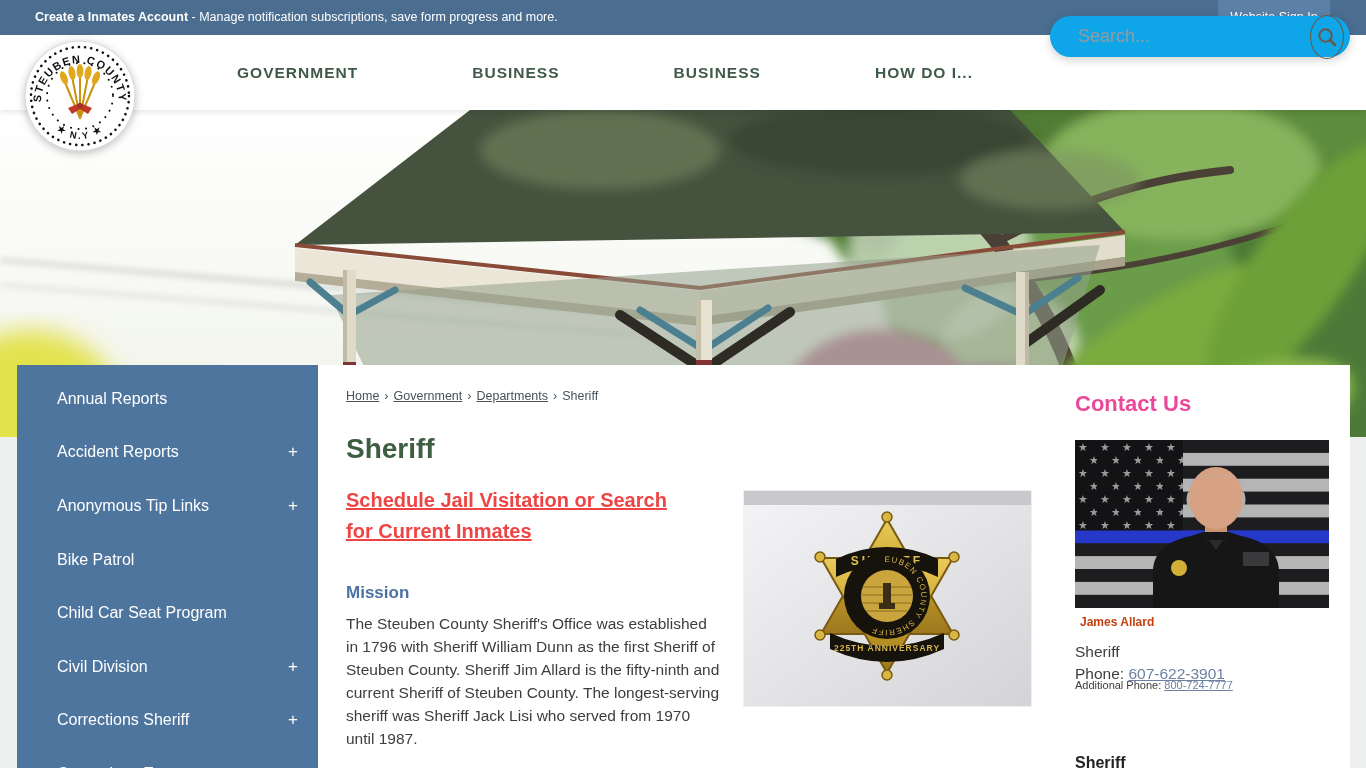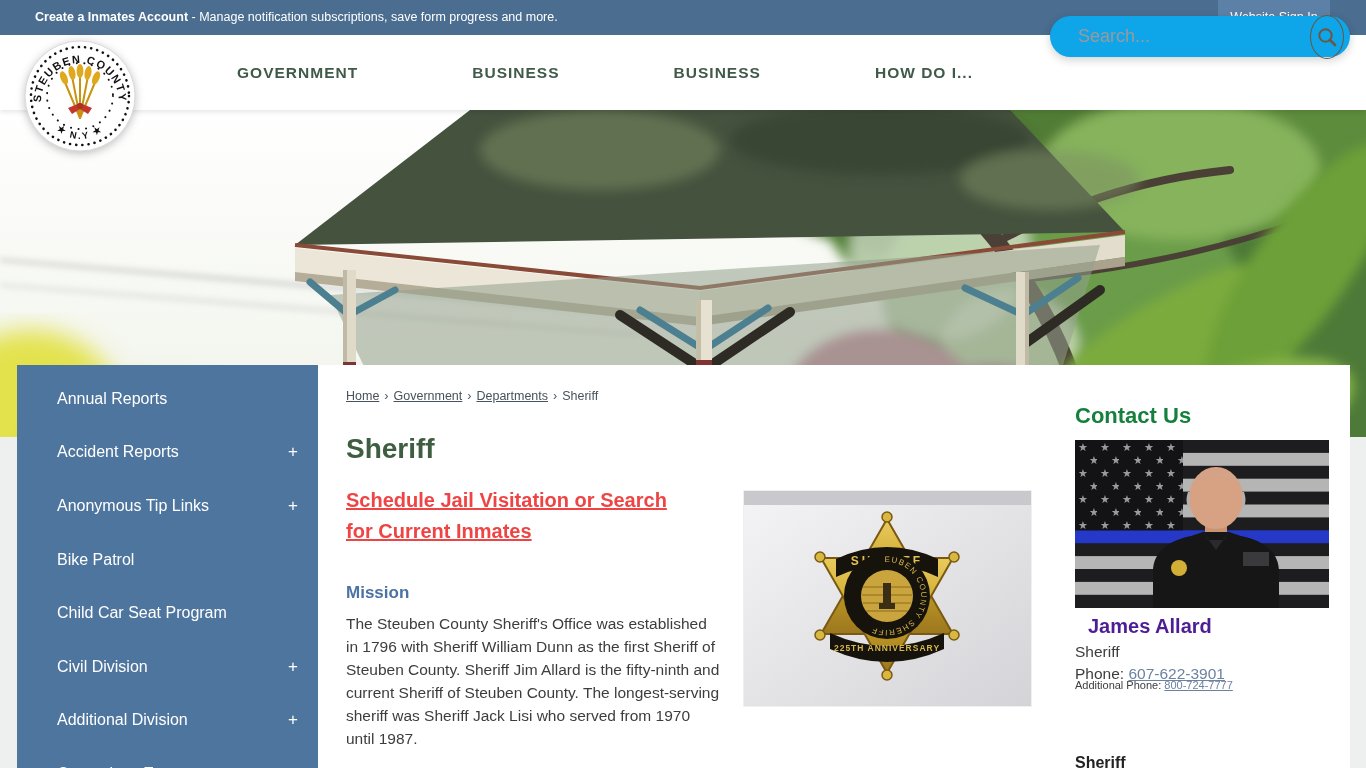--- a/index.html
+++ b/index.html
@@ -43,23 +43,23 @@
   .page-title { position:absolute; left:0; top:68px; font-size:28px; font-weight:bold; color:#3e5e41; }
 
   .jail-link { position:absolute; left:0; top:120px; width:350px; font-size:20px; font-weight:bold; line-height:31px; color:#ef4444; text-decoration:underline; cursor:pointer; }
 
   .mission-h { position:absolute; left:0; top:218px; font-size:17px; font-weight:bold; color:#4a72a3; }
   .mission-p { position:absolute; left:0; top:247px; width:374px; font-size:15.5px; line-height:23px; color:#3d3d3d; }
 
   .badge-fig { position:absolute; left:398px; top:126px; width:287px; height:215px; box-shadow:0 0 0 1px rgba(0,0,0,.06); }
 
   .rightcol { position:absolute; left:729px; top:0; width:254px; }
-  .contact-h { position:absolute; left:0; top:26px; font-size:22px; font-weight:bold; color:#15803d;margin-top:12px; }
+  .contact-h { position:absolute; left:0; top:26px; font-size:22px; font-weight:bold; color:#ec4899; }
   .portrait { position:absolute; left:0; top:75px; width:254px; height:168px; }
-  .c-name { position:absolute; left:13px; top:250px; font-size:20px; font-weight:bold; color:#4c1d95; }
+  .c-name { position:absolute; left:5px; top:250px; font-size:12px; font-weight:bold; color:#c2410c; }
   .c-title { position:absolute; left:0; top:278px; font-size:15.5px; color:#3d3d3d; }
   .c-line1 { position:absolute; left:0; top:300px; font-size:15.5px; color:#3d3d3d; }
   .c-line2 { position:absolute; left:0; top:314px; font-size:11px; color:#3d3d3d; }
   .c-line1 a, .c-line2 a { color:#6c82a0; text-decoration:underline; cursor:pointer; }
   .c-below { position:absolute; left:0; top:389px; font-size:16px; font-weight:bold; color:#222; }
 </style>
 </head>
 <body>
 
 <div id="stage">
@@ -255,21 +255,21 @@
         <span>Bike Patrol</span>
       </div>
       <div class="side-item">
         <span>Child Car Seat Program</span>
       </div>
       <div class="side-item">
         <span>Civil Division</span>
         <span class="plus">+</span>
       </div>
       <div class="side-item">
-        <span>Additional Division</span>
+        <span>Corrections Sheriff</span>
         <span class="plus">+</span>
       </div>
       <div class="side-item">
         <span>Corrections Emergency</span>
       </div>
     </div>
 
     <div class="content">
 
       <div class="breadcrumb">

